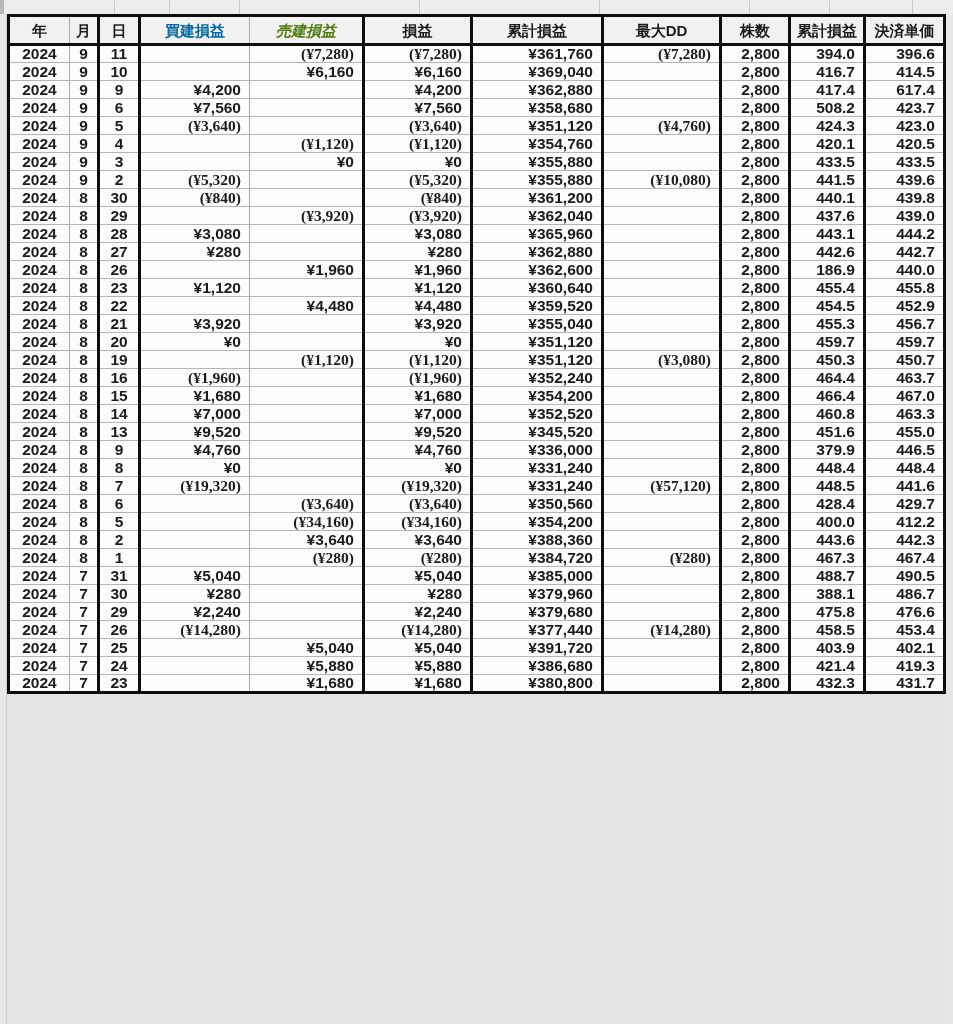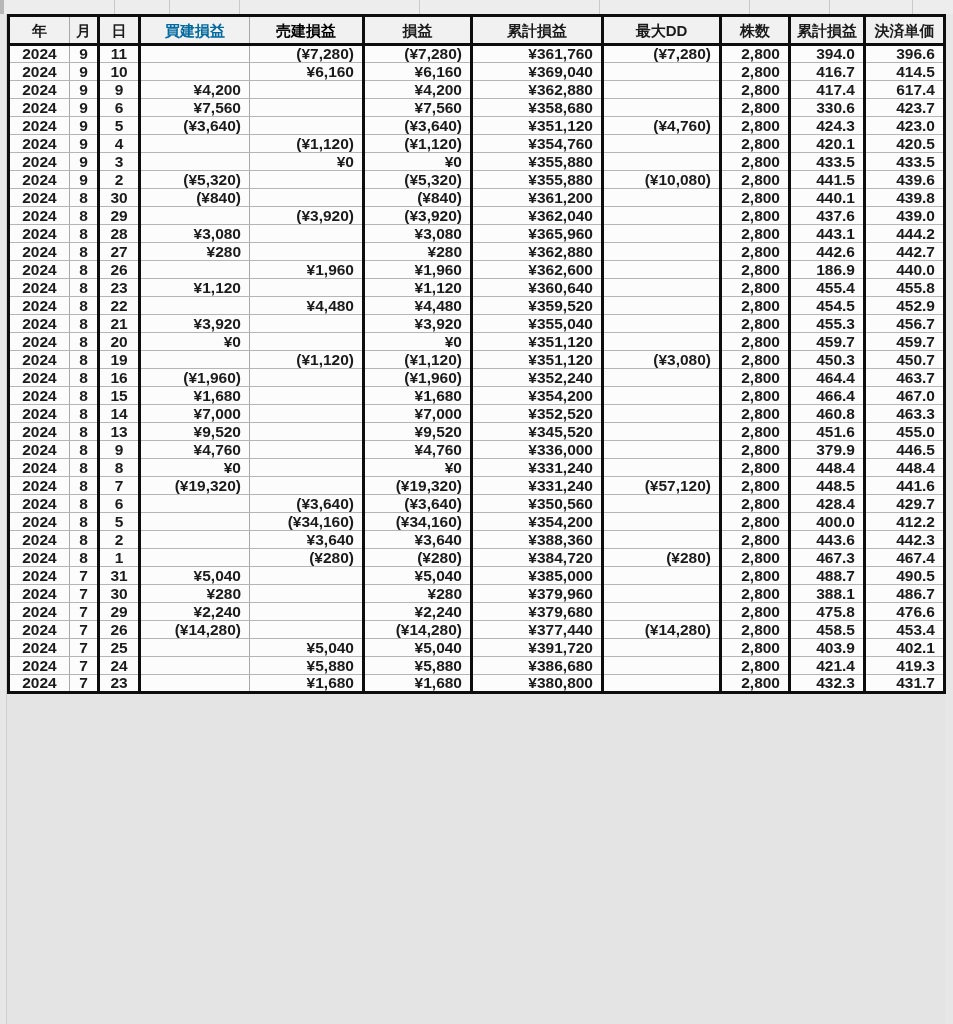--- a/index.html
+++ b/index.html
@@ -45,21 +45,21 @@
     text-align:center;font-size:15px;
   }
   table.pl tbody tr{height:18px;}
   table.pl tbody tr:last-child td{border-bottom:3px solid #0d0d0d;}
   .b-left{border-left:3px solid #0d0d0d !important;}
   .b-right{border-right:3px solid #0d0d0d !important;}
   .thick{border-right:3px solid #0d0d0d !important;}
   .thin{border-right:1px solid #a8a8a8 !important;}
   .al-c{text-align:center;}
   .al-r{text-align:right;padding-right:8px !important;}
-  .neg{color:#e81212;}
+  .neg{color:#e81212;font-family:Liberation Serif, serif;}
 </style>
 </head>
 <body>
 
 <div class="top-strip">
     <div class="vline" style="left: 110px;"></div>
     <div class="vline" style="left: 165px;"></div>
     <div class="vline" style="left: 235px;"></div>
     <div class="vline" style="left: 415px;"></div>
     <div class="vline" style="left: 595px;"></div>
@@ -83,21 +83,21 @@
       <col style="width: 69px;">
       <col style="width: 75px;">
       <col style="width: 80px;">
     </colgroup>
   <thead>
       <tr>
         <th class=" b-left thin">年</th>
         <th class=" thick">月</th>
         <th class=" thick">日</th>
         <th class=" thin" style="color: #0369a1;">買建損益</th>
-        <th class=" thick" style="color: #000000;">売建損益</th>
+        <th class=" thick" style="color: #4d7c0f; font-style: italic;">売建損益</th>
         <th class=" thick">損益</th>
         <th class=" thick">累計損益</th>
         <th class=" thick">最大DD</th>
         <th class=" thick">株数</th>
         <th class=" thick">累計損益</th>
         <th class=" b-right">決済単価</th>
       </tr>
     </thead>
   <tbody>
       <tr>
@@ -142,21 +142,21 @@
       <tr>
         <td class="al-c b-left thin">2024</td>
         <td class="al-c thick">9</td>
         <td class="al-c thick">6</td>
         <td class="al-r thin">¥7,560</td>
         <td class="al-r thick"></td>
         <td class="al-r thick">¥7,560</td>
         <td class="al-r thick">¥358,680</td>
         <td class="al-r thick"></td>
         <td class="al-r thick">2,800</td>
-        <td class="al-r thick">330.6</td>
+        <td class="al-r thick">508.2</td>
         <td class="al-r b-right">423.7</td>
       </tr>
       <tr>
         <td class="al-c b-left thin">2024</td>
         <td class="al-c thick">9</td>
         <td class="al-c thick">5</td>
         <td class="al-r thin neg">(¥3,640)</td>
         <td class="al-r thick"></td>
         <td class="al-r thick neg">(¥3,640)</td>
         <td class="al-r thick">¥351,120</td>

